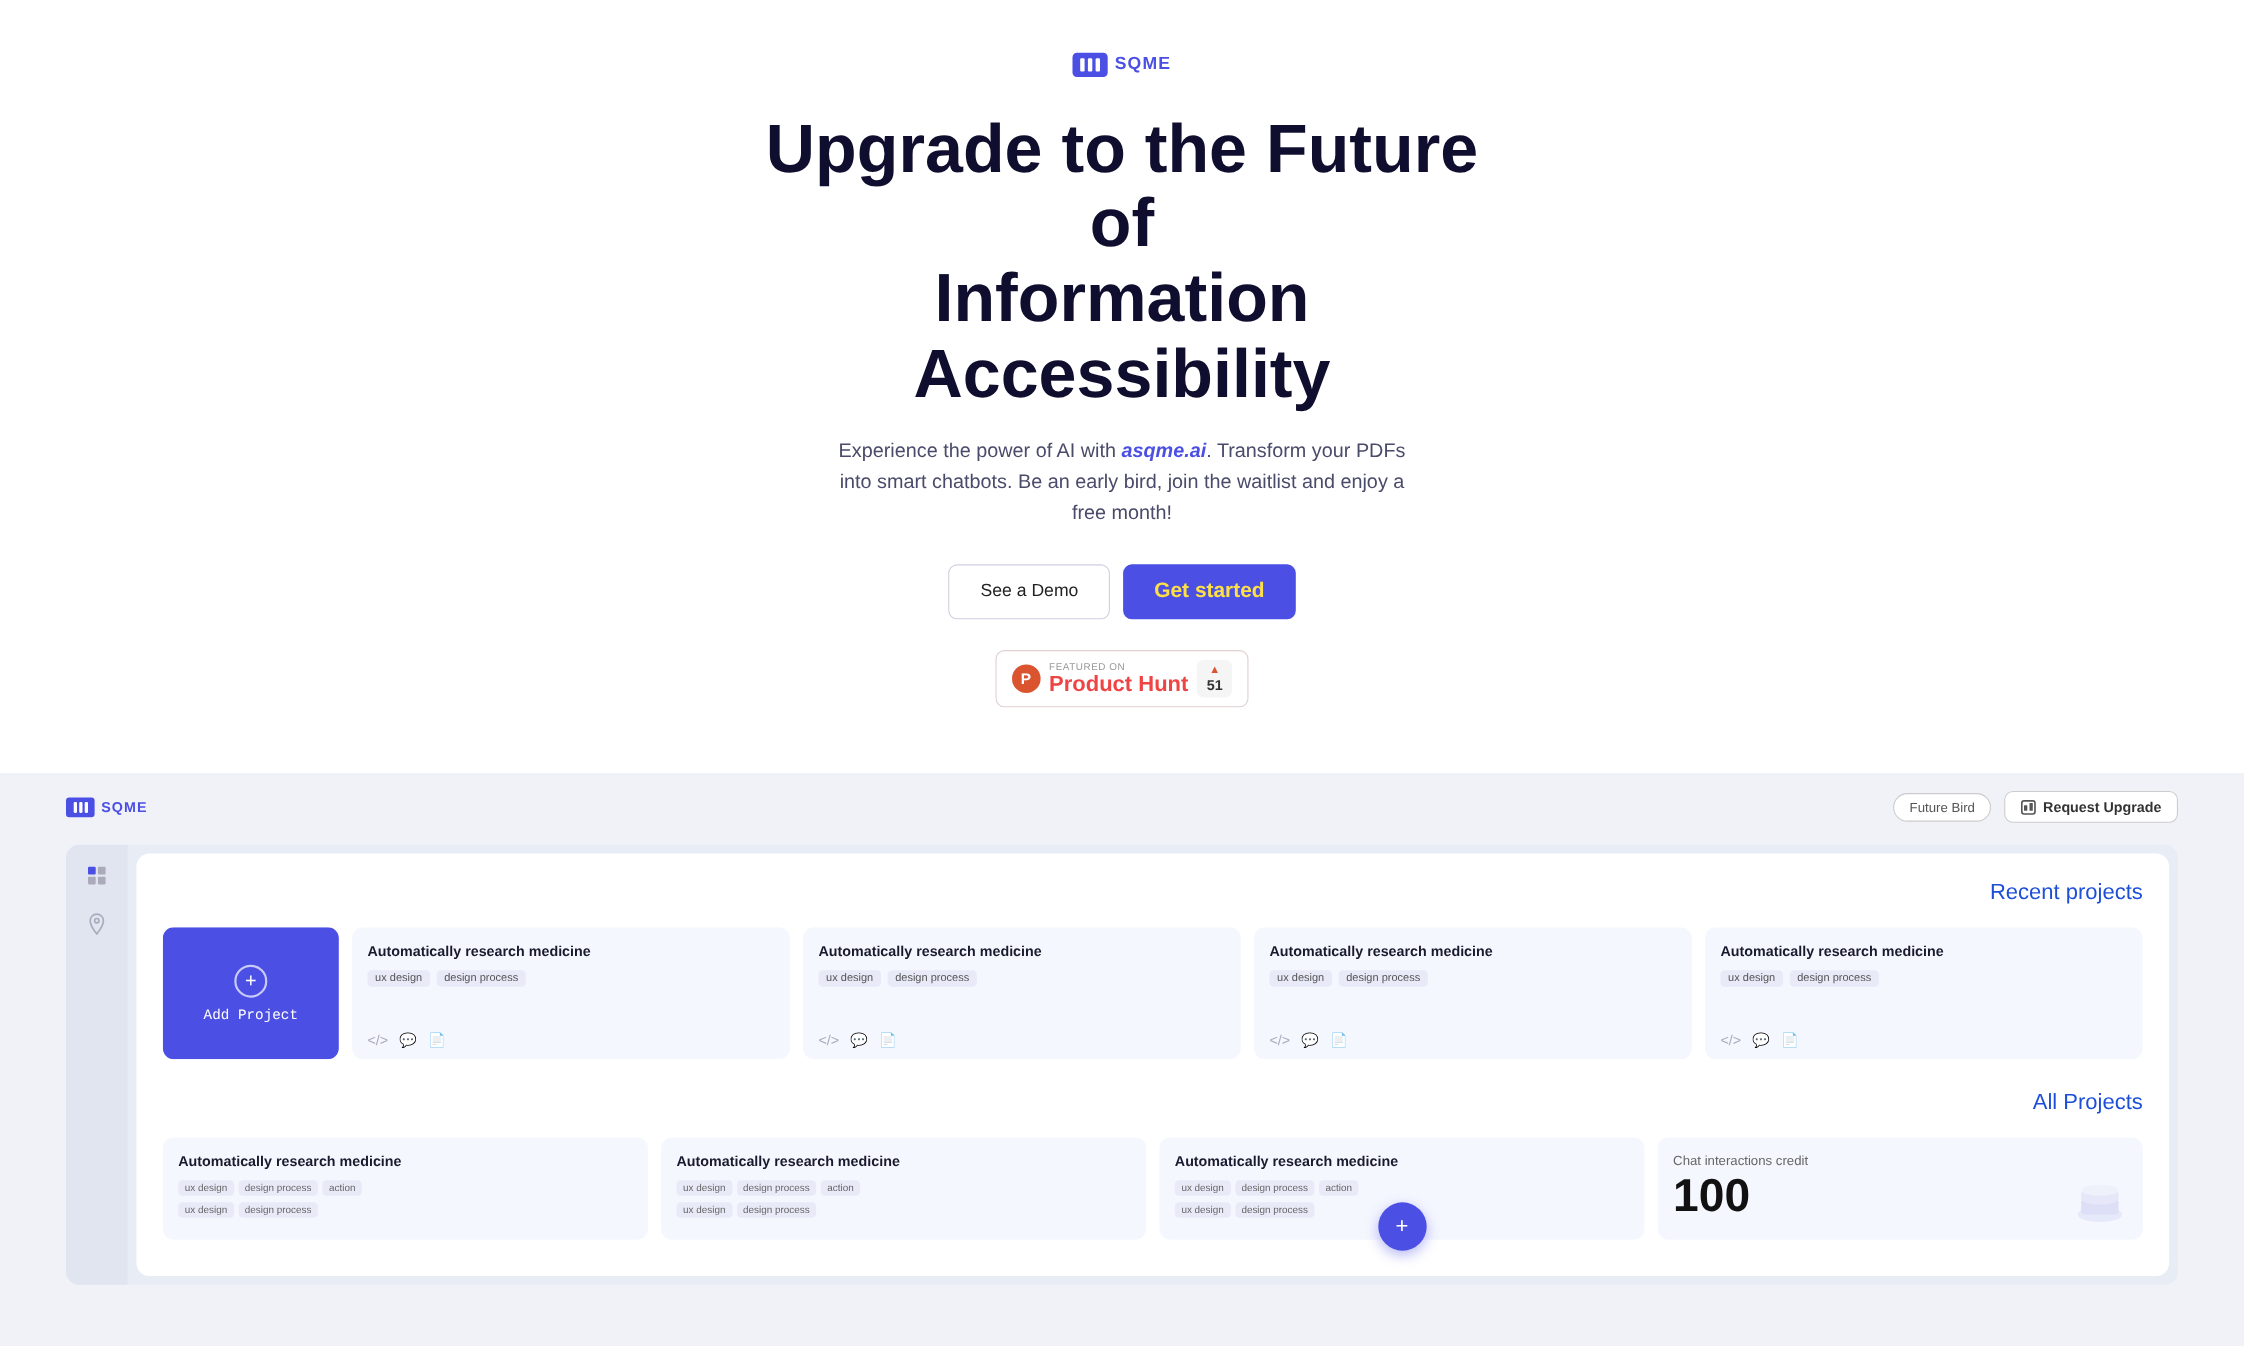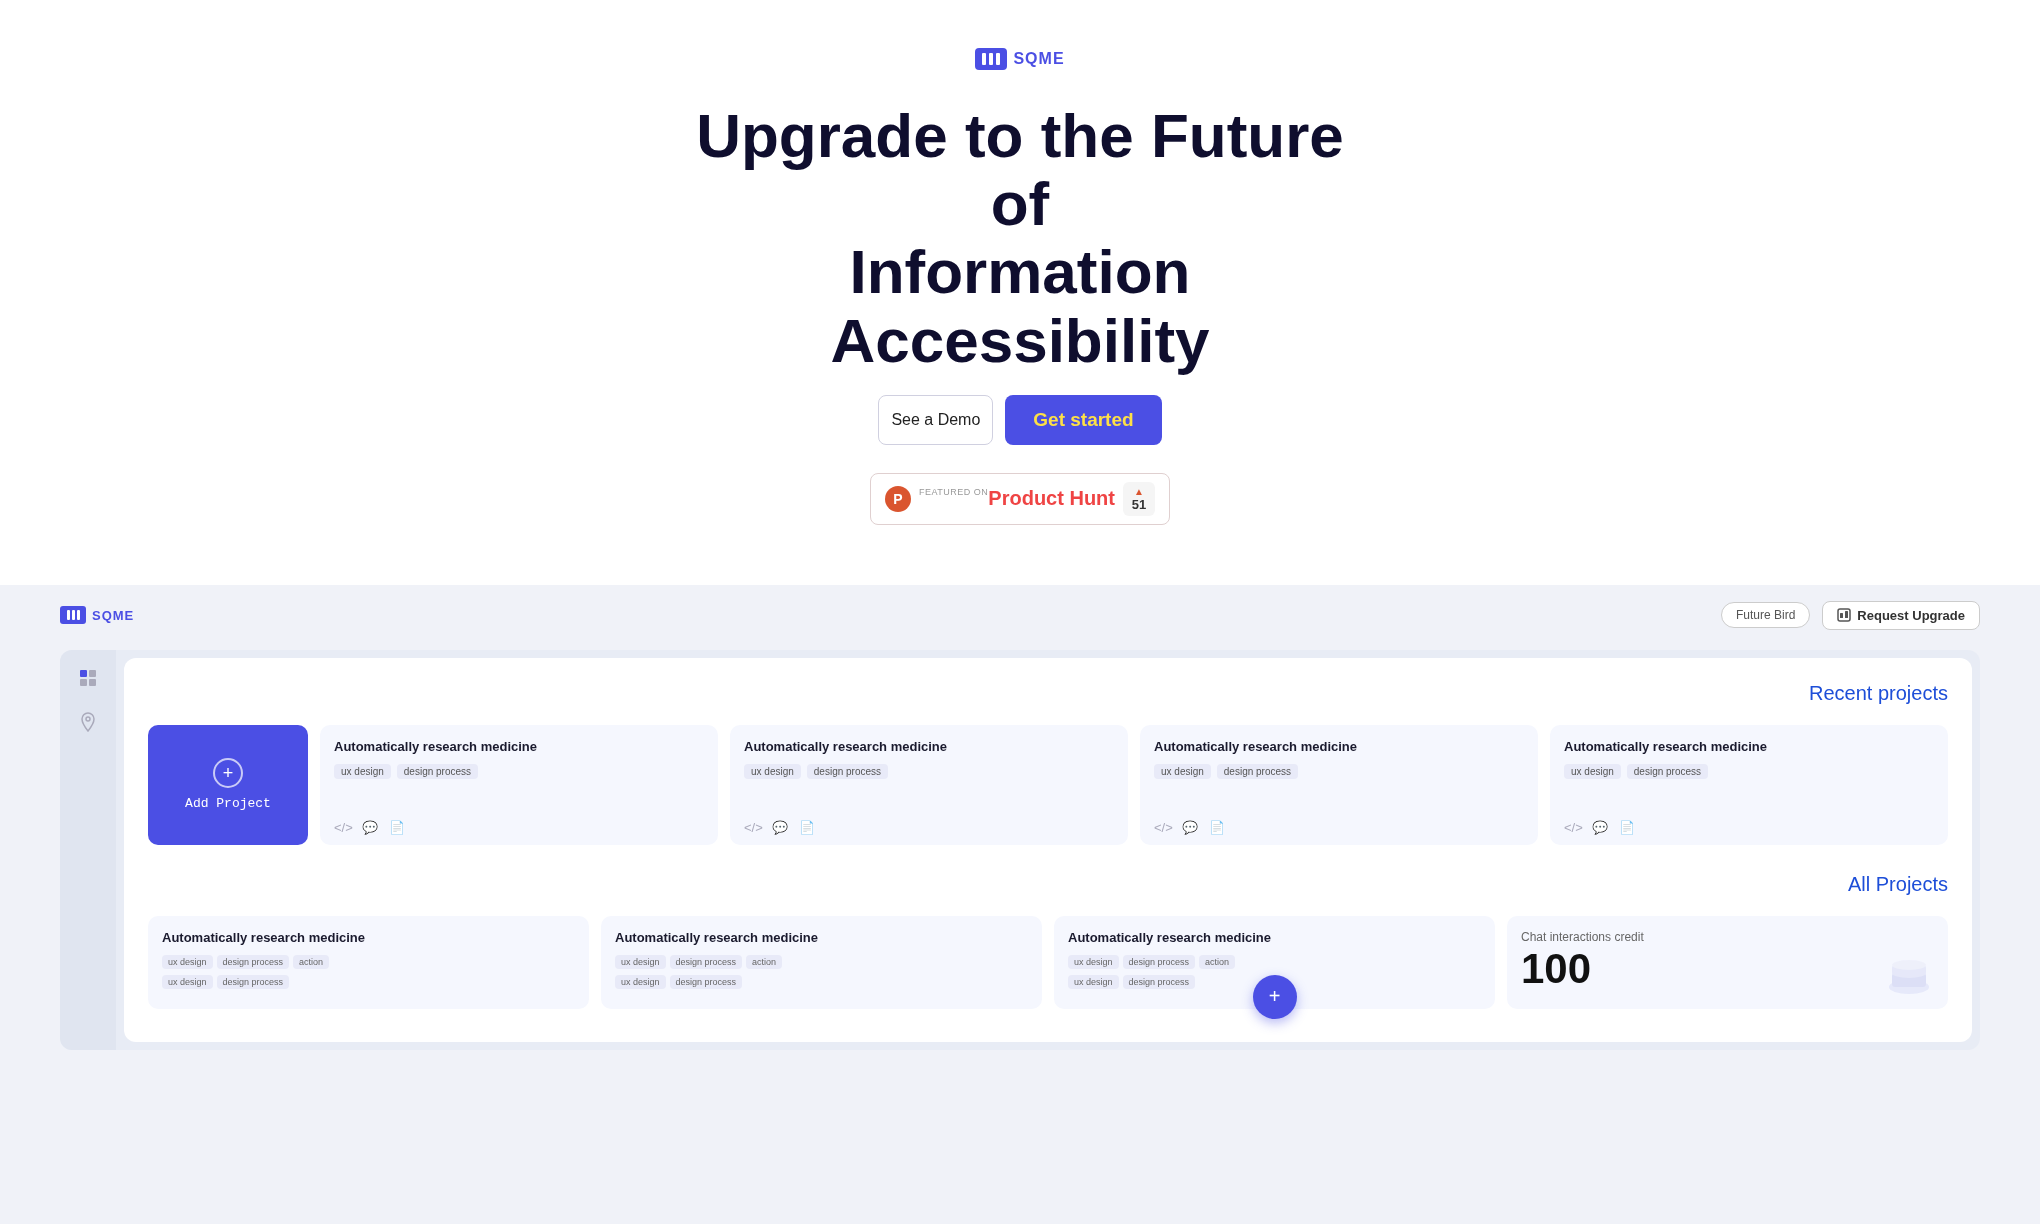--- a/index.html
+++ b/index.html
@@ -75,21 +75,21 @@
     }
 
     .hero-buttons {
       display: flex;
       gap: 12px;
       justify-content: center;
       margin-bottom: 24px;
     }
 
     .btn-demo {
-      padding: 14px 12px;
+      padding: 14px 28px;
       border: 1.5px solid #d0d0e0;
       background: white;
       border-radius: 8px;
       font-size: 16px;
       font-weight: 500;
       color: #222;
       cursor: pointer;
     }
 
     .btn-get-started {
@@ -123,21 +123,21 @@
       display: flex;
       align-items: center;
       justify-content: center;
       color: white;
       font-weight: 800;
       font-size: 14px;
     }
 
     .ph-text-area {
       display: flex;
-      flex-direction: row;
+      flex-direction: column;
       align-items: flex-start;
     }
 
     .ph-featured {
       font-size: 9px;
       color: #999;
       letter-spacing: 0.5px;
       text-transform: uppercase;
     }
 
@@ -476,20 +476,23 @@
       <div class="logo-bar" style="width:4px;"></div>
     </div>
     <span class="logo-text">SQME</span>
   </div>
 
   <h1 class="hero-title">
     <span>Upgrade to the Future of</span><br>
     <span>Information Accessibility</span>
   </h1>
 
+  <p class="hero-subtitle">
+    <span>Experience the power of AI with </span><a class="brand-link">asqme.ai</a><span>. Transform your PDFs into smart chatbots. Be an early bird, join the waitlist and enjoy a free month!</span>
+  </p>
 
   <div class="hero-buttons">
     <button class="btn-demo">See a Demo</button>
     <button class="btn-get-started">Get started</button>
   </div>
 
   <div class="product-hunt-badge">
     <div class="ph-icon">P</div>
     <div class="ph-text-area">
       <span class="ph-featured">FEATURED ON</span>

